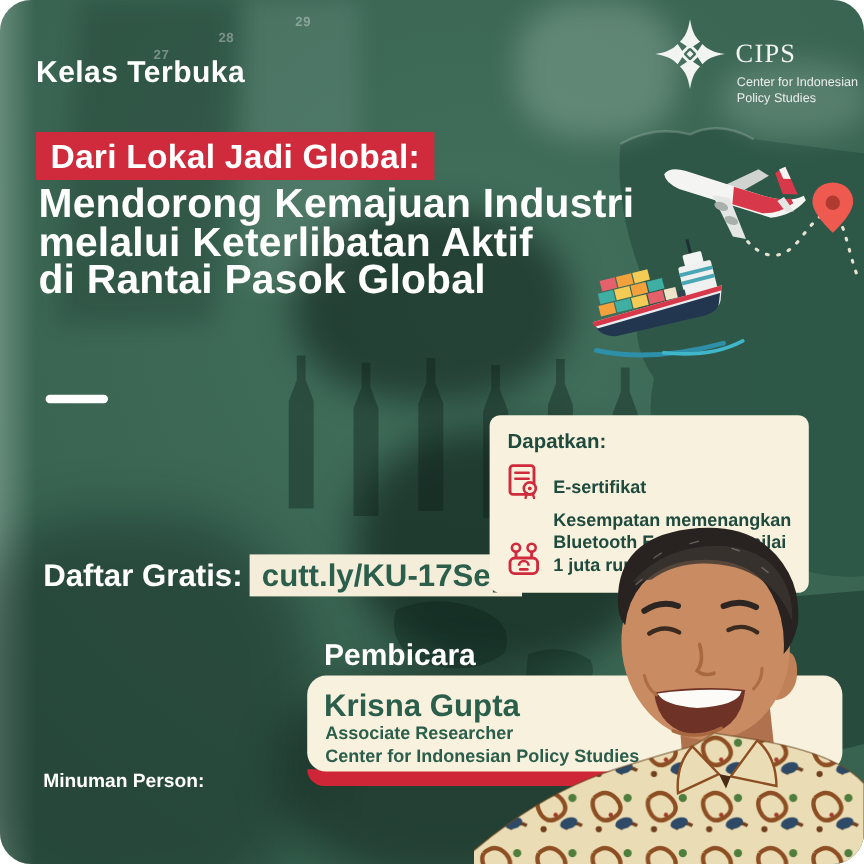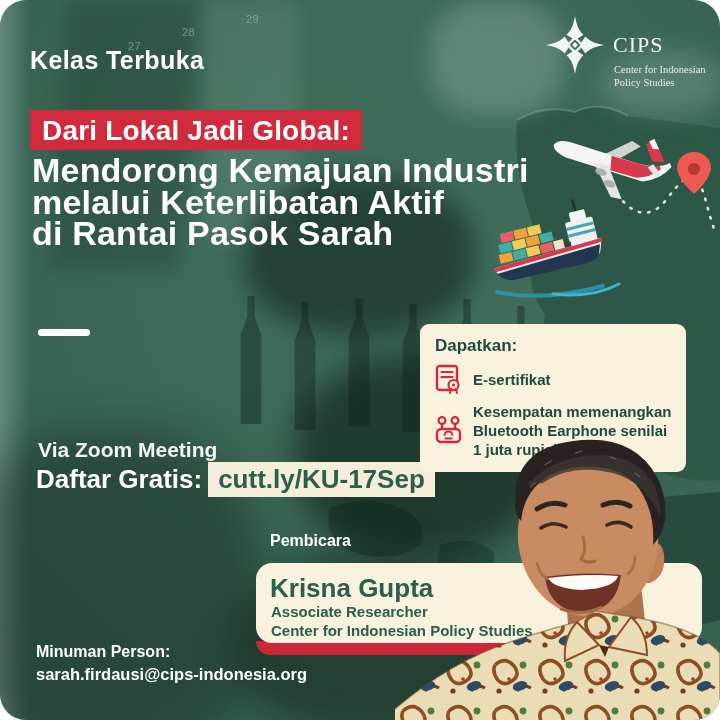--- a/index.html
+++ b/index.html
@@ -17,42 +17,42 @@
     filter:blur(10px);transform:skewX(-4deg);}
   .bg-machine-b{left:205px;top:0;width:95px;height:240px;background:rgba(228,240,234,.10);filter:blur(9px);}
   .bg-machine-c{left:430px;top:0;width:135px;height:115px;background:rgba(222,236,229,.22);filter:blur(12px);border-radius:40%;}
   .bg-machine-d{left:600px;top:50px;width:125px;height:65px;background:rgba(222,236,229,.18);filter:blur(12px);border-radius:45%;}
   .bg-blob-1{left:245px;top:175px;width:230px;height:160px;background:rgba(8,20,16,.50);filter:blur(14px);border-radius:45%;}
   .bg-blob-2{left:295px;top:355px;width:250px;height:200px;background:rgba(8,20,16,.55);filter:blur(16px);border-radius:45%;}
   .bg-blob-3{left:-40px;top:430px;width:300px;height:330px;background:rgba(10,24,19,.35);filter:blur(22px);border-radius:40%;}
   .bg-blob-4{left:235px;top:555px;width:270px;height:180px;background:rgba(8,20,16,.45);filter:blur(18px);border-radius:45%;}
   .bottle{top:296px;width:26px;height:128px;background:rgba(12,30,24,.38);
     clip-path:polygon(36% 0,64% 0,64% 16%,90% 30%,90% 100%,10% 100%,10% 30%,36% 16%);}
-  .machine-tag{color:rgba(255,255,255,.34);font-size:11px;font-weight:400;letter-spacing:.5px;}
+  .machine-tag{color:rgba(255,255,255,.34);font-size:11px;font-weight:700;letter-spacing:.5px;}
   
   .kelas{left:30px;top:46px;color:#fff;font-size:25px;font-weight:700;letter-spacing:.4px;}
   .logo-star{left:545px;top:14px;width:60px;height:62px;}
   .logo-cips{left:613px;top:32px;color:#f2f4f1;font-family:"Liberation Serif",serif;font-size:22px;letter-spacing:1px;}
-  .logo-org{left:614px;top:63px;color:#e9eeea;font-family:Liberation Serif, serif;font-size:10.5px;line-height:13px;white-space:pre-line;}
+  .logo-org{left:614px;top:63px;color:#e9eeea;font-family:Liberation Sans, sans-serif;font-size:10.5px;line-height:13px;white-space:pre-line;}
   .title-chip{left:30px;top:110px;background:#d02b3c;color:#fff;
     font-size:28px;font-weight:700;padding:5px 12px 3px 12px;letter-spacing:.2px;}
   .title-lines{left:32px;top:155px;color:#fdfefd;font-size:34px;font-weight:800;line-height:31.5px;letter-spacing:.2px;}
   .dash{left:38px;top:329px;width:52px;height:7px;border-radius:3.5px;background:#fff;}
   .schedule{left:36px;top:337px;color:#fdfefd;font-size:27px;font-weight:800;line-height:34px;letter-spacing:.2px;}
   .platform{left:38px;top:438px;color:#f2f5f2;font-size:21px;font-weight:600;}
   .register{left:36px;top:464px;color:#fff;font-size:26px;font-weight:800;}
   .register .chip{background:#f3edda;color:#2b5e4b;padding:2px 10px 3px 10px;margin-left:6px;}
   
-  .benefits{left:408px;top:324px;width:238px;background:#f7f1de;border-radius:9px;padding:12px 13px 13px 15px;margin-left:12px;}
+  .benefits{left:408px;top:346px;width:238px;background:#f7f1de;border-radius:9px;padding:12px 13px 13px 15px;}
   .benefits h3{margin:0 0 8px 0;color:#1f4a3e;font-size:17px;font-weight:800;}
-  .benefit-row{display:flex;gap:11px;align-items:center;margin-top:7px;}
+  .benefit-row{display:flex;gap:11px;align-items:flex-end;margin-top:7px;}
   .benefit-icon{flex:0 0 27px;height:30px;}
   .benefit-text{color:#1f4a3e;font-size:15px;font-weight:700;line-height:19px;padding-top:1px;}
   
-  .pembicara{left:270px;top:532px;color:#fff;font-size:16px;font-weight:700;}
+  .pembicara{left:270px;top:532px;color:#fff;font-size:25px;font-weight:700;}
   .speaker-box{left:256px;top:563px;width:446px;height:80px;background:#f7f1de;border-radius:16px;}
   .speaker-redbar{left:256px;top:641px;width:446px;height:14px;background:#ce2637;border-radius:0 0 16px 16px;}
   .speaker-name{left:270px;top:573px;color:#2b5e4b;font-size:26px;font-weight:800;}
   .speaker-role{left:271px;top:602px;color:#2b5e4b;font-size:15px;font-weight:700;line-height:19px;}
   .speaker-org{left:271px;top:621px;color:#2b5e4b;font-size:15px;font-weight:700;line-height:19px;}
   
   .contact-heading{left:36px;top:643px;color:#fff;font-size:16px;font-weight:800;}
   .contact-lines{left:36px;top:664px;color:#fdfefd;font-size:16.5px;font-weight:700;line-height:21px;}
   .photo-wrap{left:395px;top:425px;width:325px;height:295px;}
   svg{display:block;}
@@ -154,25 +154,24 @@
     <rect x="29.8" y="29.8" width="4.4" height="4.4" transform="rotate(45 32 32)" fill="#f2f4f1"></rect>
   </svg>
   <div class="abs logo-cips">CIPS</div>
   <div class="abs logo-org">Center for Indonesian
 Policy Studies</div>
 
   <div class="abs title-chip">Dari Lokal Jadi Global:</div>
   <div class="abs title-lines">
     <div>Mendorong Kemajuan Industri</div>
     <div>melalui Keterlibatan Aktif</div>
-    <div>di Rantai Pasok Sarah</div>
+    <div>di Rantai Pasok Global</div>
   </div>
 
   <div class="abs dash"></div>
-  <div class="abs platform">Via Zoom Meeting</div>
   <div class="abs register">
     <span>Daftar Gratis:</span><span class="chip">cutt.ly/KU-17Sep</span>
   </div>
 
   <div class="abs benefits">
     <h3>Dapatkan:</h3>
     <div class="benefit-row">
       <svg class="benefit-icon" viewBox="0 0 27 30">
         <rect x="2" y="2" width="20" height="24" rx="2.5" fill="none" stroke="#d02b3c" stroke-width="2.4"></rect>
         <line x1="6.5" y1="8" x2="17.5" y2="8" stroke="#d02b3c" stroke-width="2.2" stroke-linecap="round"></line>
@@ -247,17 +246,16 @@
     <path d="M-5 295 L-5 288 Q55 236 118 216 Q158 203 182 197 L200 186 L232 191 Q302 202 325 228 L325 295 Z" fill="url(#batik)"></path>
     <path d="M-5 295 L-5 288 Q55 236 118 216 Q158 203 182 197 L200 186 L232 191 Q302 202 325 228 L325 295" fill="none" stroke="#6b4a24" stroke-width="1.5" opacity="0.5"></path>
 
     <path d="M182 197 L204 220 L170 236 Q168 212 182 197 Z" fill="#eadcb4" stroke="#8c4e22" stroke-width="2"></path>
     <path d="M236 192 L214 222 L252 230 Q252 206 236 192 Z" fill="#eadcb4" stroke="#8c4e22" stroke-width="2"></path>
     <path d="M204 220 L214 222 L210 232 Z" fill="#4a2c15"></path>
   </svg>
 
   <div class="abs contact-heading">Minuman Person:</div>
   <div class="abs contact-lines">
-    <div>sarah.firdausi@cips-indonesia.org</div>
   </div>
 
 </div>
 </div>
 
 </body></html>

